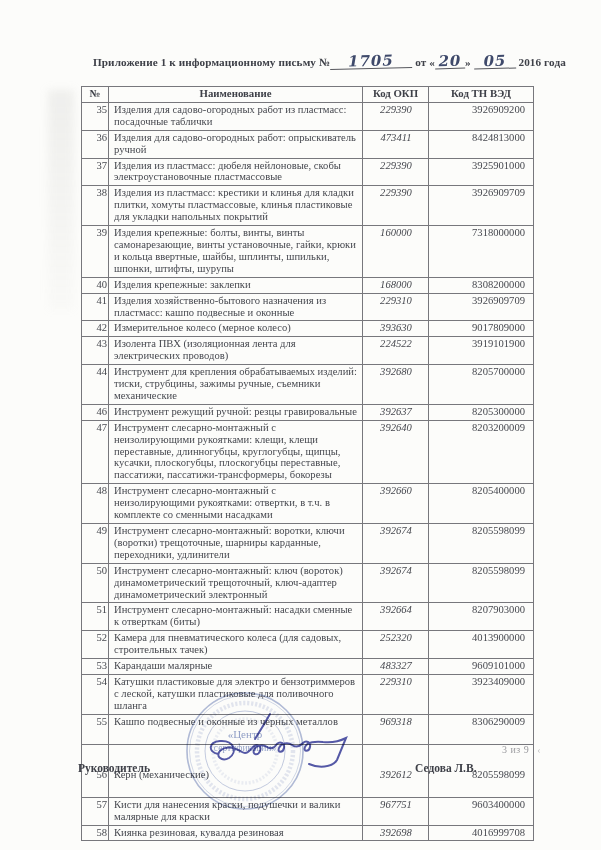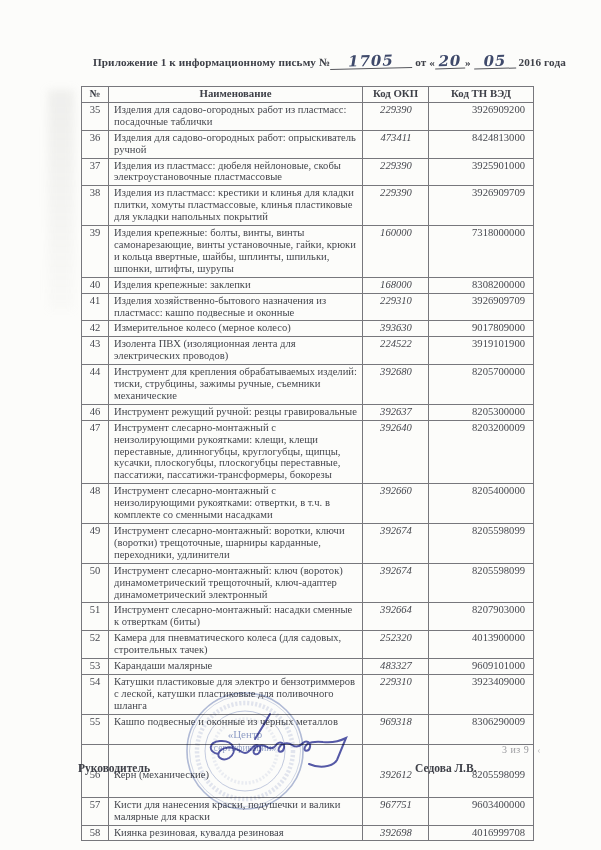--- a/index.html
+++ b/index.html
@@ -37,21 +37,21 @@
   .doc-table th, .doc-table td{
     border:1px solid #77777c; vertical-align:top;
     padding:1px 4px 2px 5px;
   }
   .doc-table th{
     font-size:10.8px; font-weight:bold; text-align:center; color:#3e4048;
     padding:1px 2px 2px;
   }
   col.c-num{ width:27px; } col.c-name{ width:254px; }
   col.c-okp{ width:66px; } col.c-tnved{ width:105px; }
-  td.cell-num{ text-align:center; padding-left:1px; padding-right:1px; }
+  td.cell-num{ text-align:right; padding-left:1px; padding-right:1px; }
   td.cell-okp{ text-align:center;font-style:italic; }
   td.cell-tnved{ text-align:right; padding-right:8px; }
   tr.tall-top td{ height:26px; }
   tr.tall-pad td{ height:26px; padding-top:24px; }
 
   .footer-left{
     position:absolute; left:78px; top:762px;
     font-weight:bold; font-size:11.5px; color:#3e4048;text-align:right;
   }
   .footer-right{

